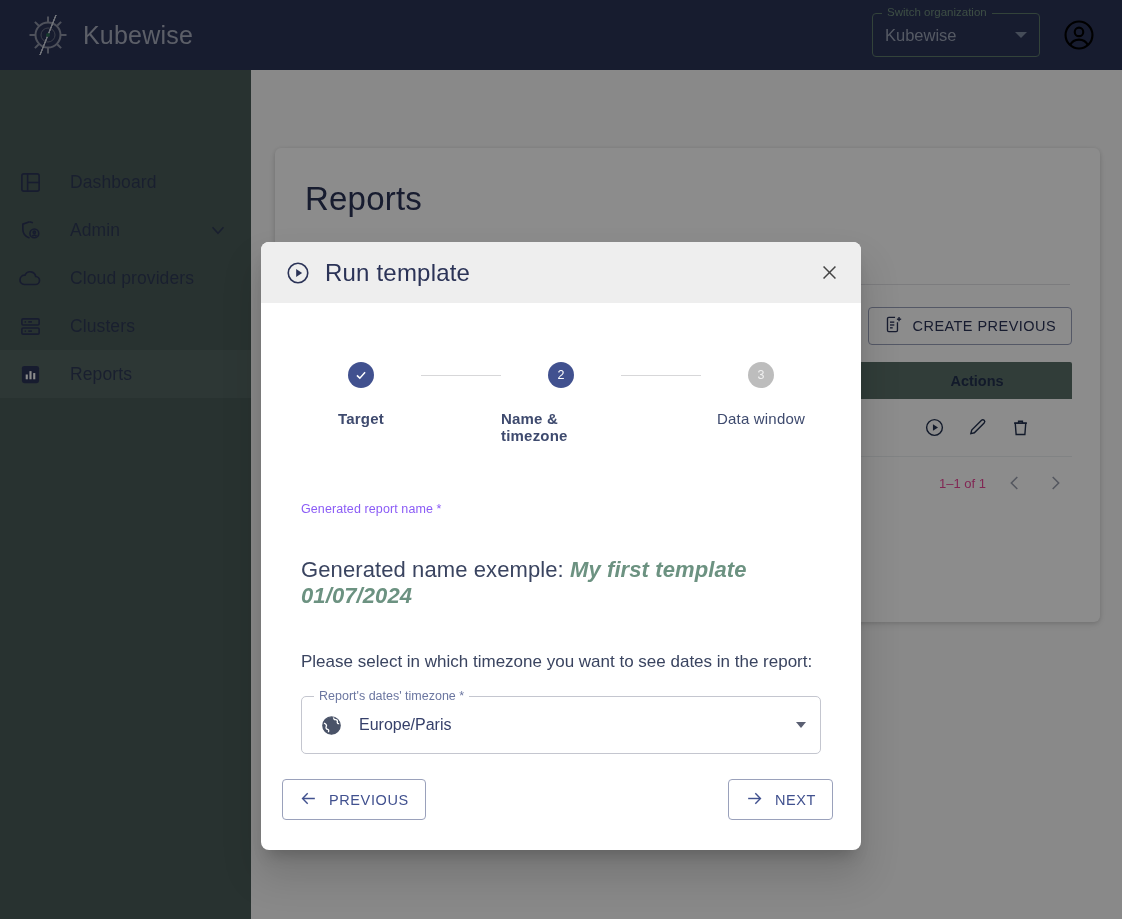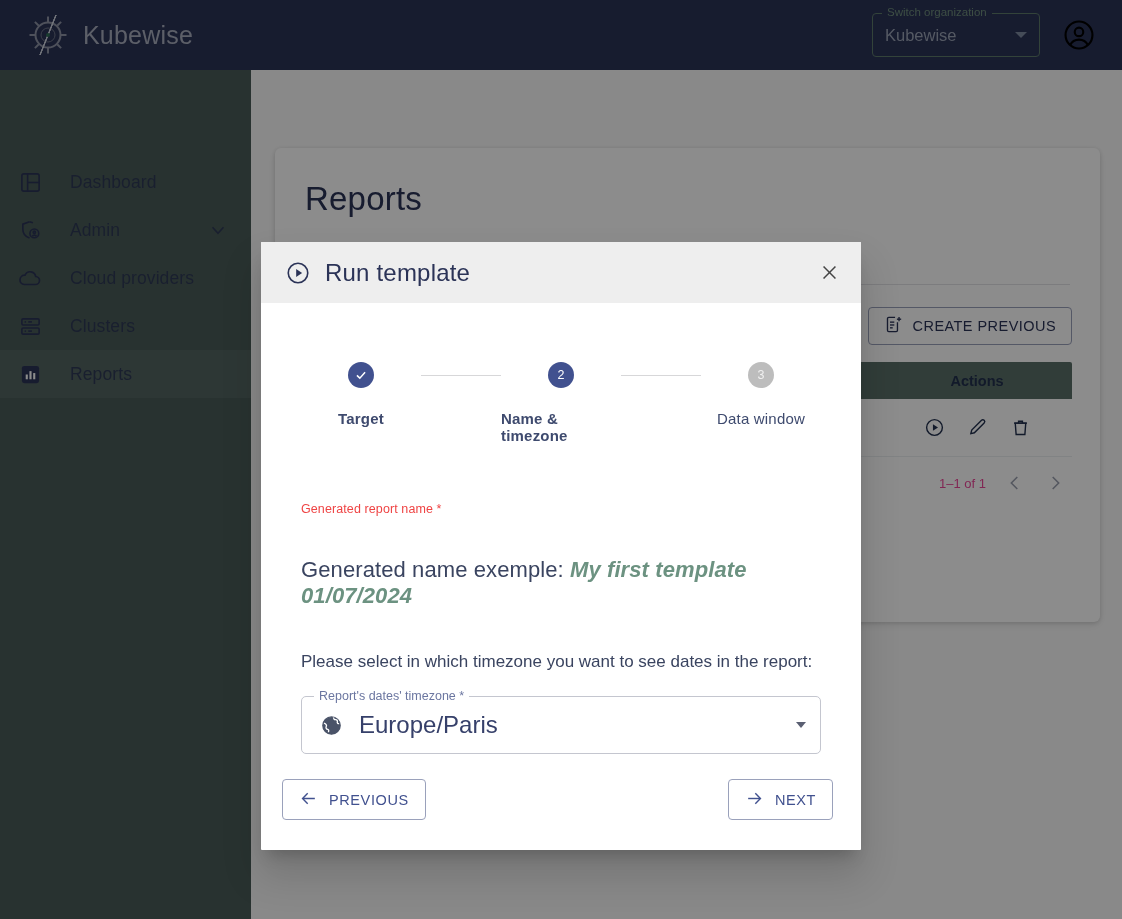--- a/index.html
+++ b/index.html
@@ -115,21 +115,21 @@
   .pager-arrow { color: #9a9fae; display: flex; cursor: pointer; }
 
   
   .scrim {
     position: absolute; inset: 0; background: rgba(0,0,0,.45); z-index: 10;
   }
 
   
   .dialog {
     position: absolute; left: 261px; top: 242px; width: 600px; height: 608px;
-    background: #ffffff; border-radius: 1px;
+    background: #ffffff; border-radius: 8px;
     box-shadow: 0 11px 15px -7px rgba(0,0,0,.2), 0 24px 38px 3px rgba(0,0,0,.14);
     z-index: 20; overflow: hidden;
   }
   .dlg-head {
     height: 61px; background: #eeeeee;
     display: flex; align-items: center; padding: 0 16px 0 24px;
   }
   .dlg-head-icon { color: #2b3357; display: flex; margin-right: 14px; }
   .dlg-title { font-size: 24px; color: #2b3357; font-weight: 400; letter-spacing: .2px; }
   .dlg-close {
@@ -151,21 +151,21 @@
   .step-circle.todo { background: #bdbdbd; color: #f0f0f0; }
   .step-label {
     margin-top: 22px; font-size: 15px; color: #3e4a6e; letter-spacing: .2px;
   }
   .step-label.bold { font-weight: 700; }
   .step-line { flex: 1; height: 1px; background: #d7d7d9; margin-top: 13px; }
 
   
   .field { margin-top: 58px; position: relative; }
   .field-label {
-    font-size: 12.5px; color: #ef4444; letter-spacing: .1px; margin-bottom: 0;
+    font-size: 12.5px; color: #8b5cf6; letter-spacing: .1px; margin-bottom: 0;
   }
   .field-row {
     display: flex; align-items: center; gap: 13px;
     border-bottom: 2px solid #41518f; padding-bottom: 7px;
   }
   .field-icon { color: #4a5368; display: flex; }
   .field-value {
     font-size: 19px; color: #36406a; position: relative; white-space: pre;
   }
   .caret {
@@ -188,21 +188,21 @@
   .select {
     margin-top: 22px; position: relative; height: 58px;
     border: 1px solid #c4c6cf; border-radius: 5px;
     display: flex; align-items: center; padding: 0 14px 0 18px;
   }
   .select-legend {
     position: absolute; top: -8px; left: 12px; padding: 0 5px; background: #fff;
     font-size: 12.5px; color: #6b76a0; white-space: nowrap;
   }
   .select-icon { color: #4a5368; display: flex; margin-right: 16px; }
-  .select-value { font-size: 24px; color: #36406a; }
+  .select-value { font-size: 16px; color: #36406a; }
   .select-caret {
     margin-left: auto; width: 0; height: 0;
     border-left: 5.5px solid transparent; border-right: 5.5px solid transparent;
     border-top: 6px solid #5a5f72;
   }
 
   
   .dlg-foot {
     position: absolute; left: 0; bottom: 0; width: 100%;
     padding: 0 28px 30px 21px;

